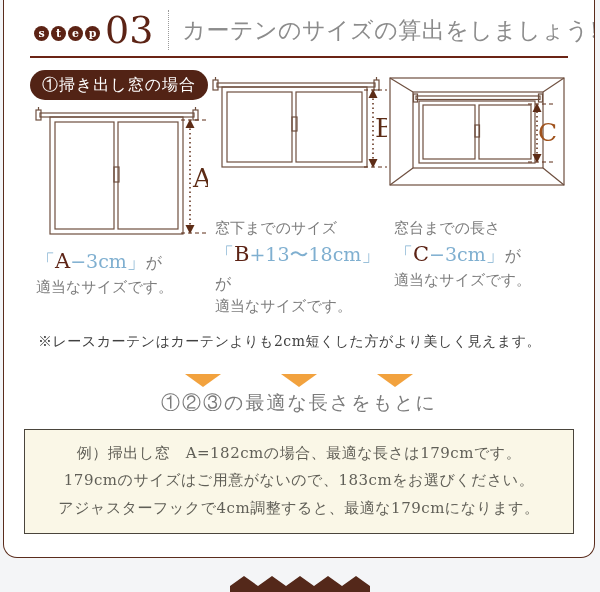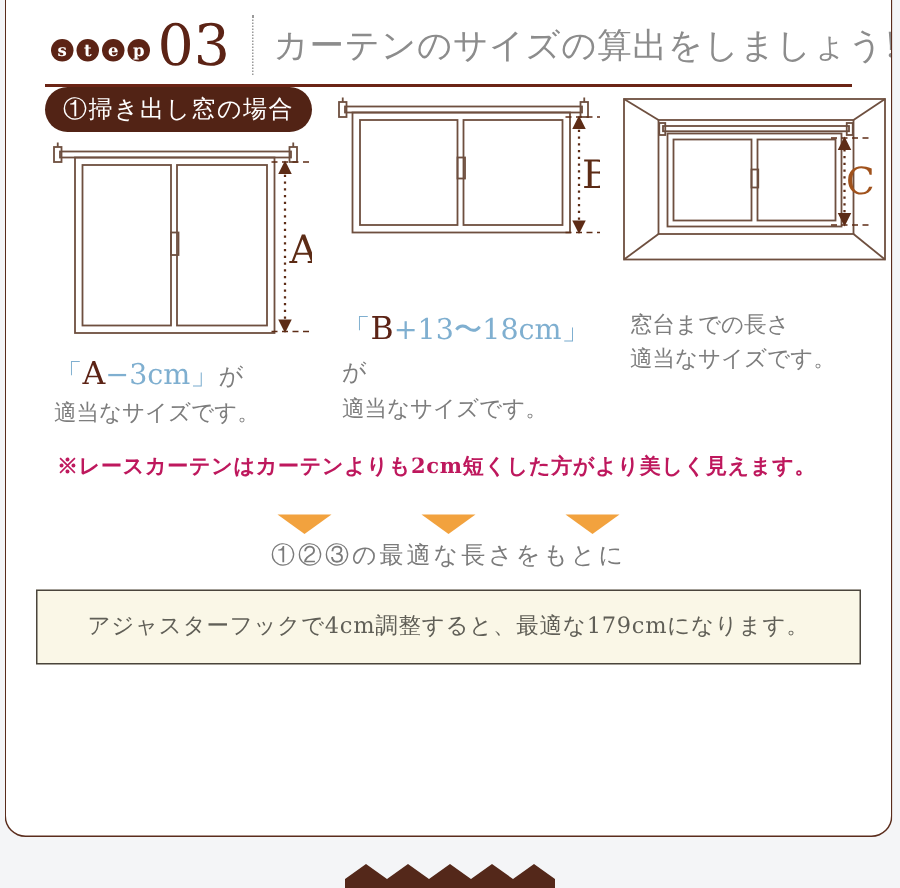--- a/index.html
+++ b/index.html
@@ -18,42 +18,42 @@
   .step-circles { display:flex; gap:2px; margin-top:6px; }
   .step-circle {
     width:15px; height:15px; border-radius:50%; background:#5c2315; color:#fff;
     font-size:11px; line-height:15px; text-align:center; font-weight:bold;
   }
   .step-number { font-size:38px; color:#5c2315; line-height:0.9; margin-left:5px; }
   .v-divider { border-left:1px dotted #9a9a9a; height:40px; margin:0 13px 0 15px; }
   .page-title { font-size:23px; color:#8c8c8c; letter-spacing:0.5px; white-space:nowrap; }
   .header-rule { border:none; border-top:2px solid #6b2415; margin:2px 26px 0 26px; }
   
-  .columns { display:flex; gap:14px; padding:0 23px 0 26px; }
+  .columns { display:flex; gap:1px; padding:12px 23px 0 26px; }
   .column { width:178px; }
   .pill {
     background:#522315; color:#ffffff; border-radius:16px; height:30px;
     line-height:30px; text-align:center; font-size:16px; letter-spacing:1px;
   }
   .diagram { display:block; width:178px; height:135px; margin-top:5px; }
   .desc { margin-top:7px; padding-left:6px; color:#7d7d7d; font-size:15px; line-height:1.5; }
   .formula-line { font-size:19px; line-height:1.4; }
   .bracket, .formula-blue { color:#7fafd0; }
   .formula-letter { color:#5c2315; font-size:21px; }
   .formula-suffix { color:#7d7d7d; font-size:16px; }
   
-  .note { padding:15px 0 0 34px; color:#be185d; font-size:14px; letter-spacing:0.5px;font-weight:bold; }
+  .note { padding:15px 0 0 34px; color:#404040; font-size:14px; letter-spacing:0.5px; }
   
   .arrows { display:flex; justify-content:center; gap:60px; margin-top:23px; }
   .tri {
     width:0; height:0; border-left:18px solid transparent;
     border-right:18px solid transparent; border-top:13px solid #f2a23e;
   }
   
-  .check { text-align:center; color:#7b7b7b; font-size:16px; letter-spacing:2px; line-height:1.35; margin-top:3px; }
+  .check { text-align:center; color:#7b7b7b; font-size:19px; letter-spacing:2px; line-height:1.35; margin-top:3px; }
   
   .example {
     margin:13px 20px 0 20px; background:#faf7e7; border:1px solid #4a453c;
     padding:10px 6px; text-align:center; color:#605f57; font-size:15px;
     line-height:1.85; letter-spacing:0.5px;
   }
   
   .scallop { position:absolute; left:230px; bottom:0; width:140px; height:16px; }
 </style>
 </head>
@@ -126,20 +126,21 @@
           <g stroke="#5d2c16" fill="none">
             <line x1="164" y1="19" x2="164" y2="88" stroke-width="1.5" stroke-dasharray="1.5 3"></line>
             <line x1="155" y1="15" x2="178" y2="15" stroke-width="1" stroke-dasharray="4 3"></line>
             <line x1="155" y1="92" x2="178" y2="92" stroke-width="1" stroke-dasharray="4 3"></line>
           </g>
           <polygon points="164,14 159.5,23 168.5,23" fill="#5d2c16"></polygon>
           <polygon points="164,93 159.5,84 168.5,84" fill="#5d2c16"></polygon>
           <text x="166" y="62" font-size="26" fill="#5c2b15">B</text>
         </svg>
         <div class="desc">
+          <div>窓下までのサイズ</div>
           <div class="formula-line">
             <span class="bracket">「</span><span class="formula-letter">B</span><span class="formula-blue">+13〜18cm</span><span class="bracket">」</span><span class="formula-suffix">が</span>
           </div>
           <div>適当なサイズです。</div>
         </div>
       </div>
 
       <div class="column">
         <svg class="diagram" viewBox="0 0 178 135">
           <g stroke="#6e4f3f" stroke-width="1.2" fill="none">
@@ -161,38 +162,43 @@
             <line x1="149" y1="32" x2="149" y2="84" stroke-width="1.5" stroke-dasharray="1.5 3"></line>
             <line x1="140" y1="29" x2="165" y2="29" stroke-width="1" stroke-dasharray="4 3"></line>
             <line x1="140" y1="87" x2="165" y2="87" stroke-width="1" stroke-dasharray="4 3"></line>
           </g>
           <polygon points="149,28 144.5,37 153.5,37" fill="#5d2c16"></polygon>
           <polygon points="149,88 144.5,79 153.5,79" fill="#5d2c16"></polygon>
           <text x="150" y="66" font-size="25" fill="#a0521c">C</text>
         </svg>
         <div class="desc">
           <div>窓台までの長さ</div>
+          <div class="formula-line">
+            <span class="bracket">「</span><span class="formula-letter">C</span><span class="formula-blue">−3cm</span><span class="bracket">」</span><span class="formula-suffix">が</span>
+          </div>
           <div>適当なサイズです。</div>
         </div>
       </div>
     </div>
 
     <div class="note">※レースカーテンはカーテンよりも2cm短くした方がより美しく見えます。</div>
 
     <div class="arrows">
       <div class="tri"></div>
       <div class="tri"></div>
       <div class="tri"></div>
     </div>
 
     <div class="check">
       <div>①②③の最適な長さをもとに</div>
     </div>
 
     <div class="example">
+      <div>例）掃出し窓　A=182cmの場合、最適な長さは179cmです。</div>
+      <div>179cmのサイズはご用意がないので、183cmをお選びください。</div>
       <div>アジャスターフックで4cm調整すると、最適な179cmになります。</div>
     </div>
 
   </div>
 
   <svg class="scallop" viewBox="0 0 140 16">
     <path d="M0 10 L14 0 L28 10 L42 0 L56 10 L70 0 L84 10 L98 0 L112 10 L126 0 L140 10 L140 16 L0 16 Z" fill="#54281a"></path>
   </svg>
 </div>
 

